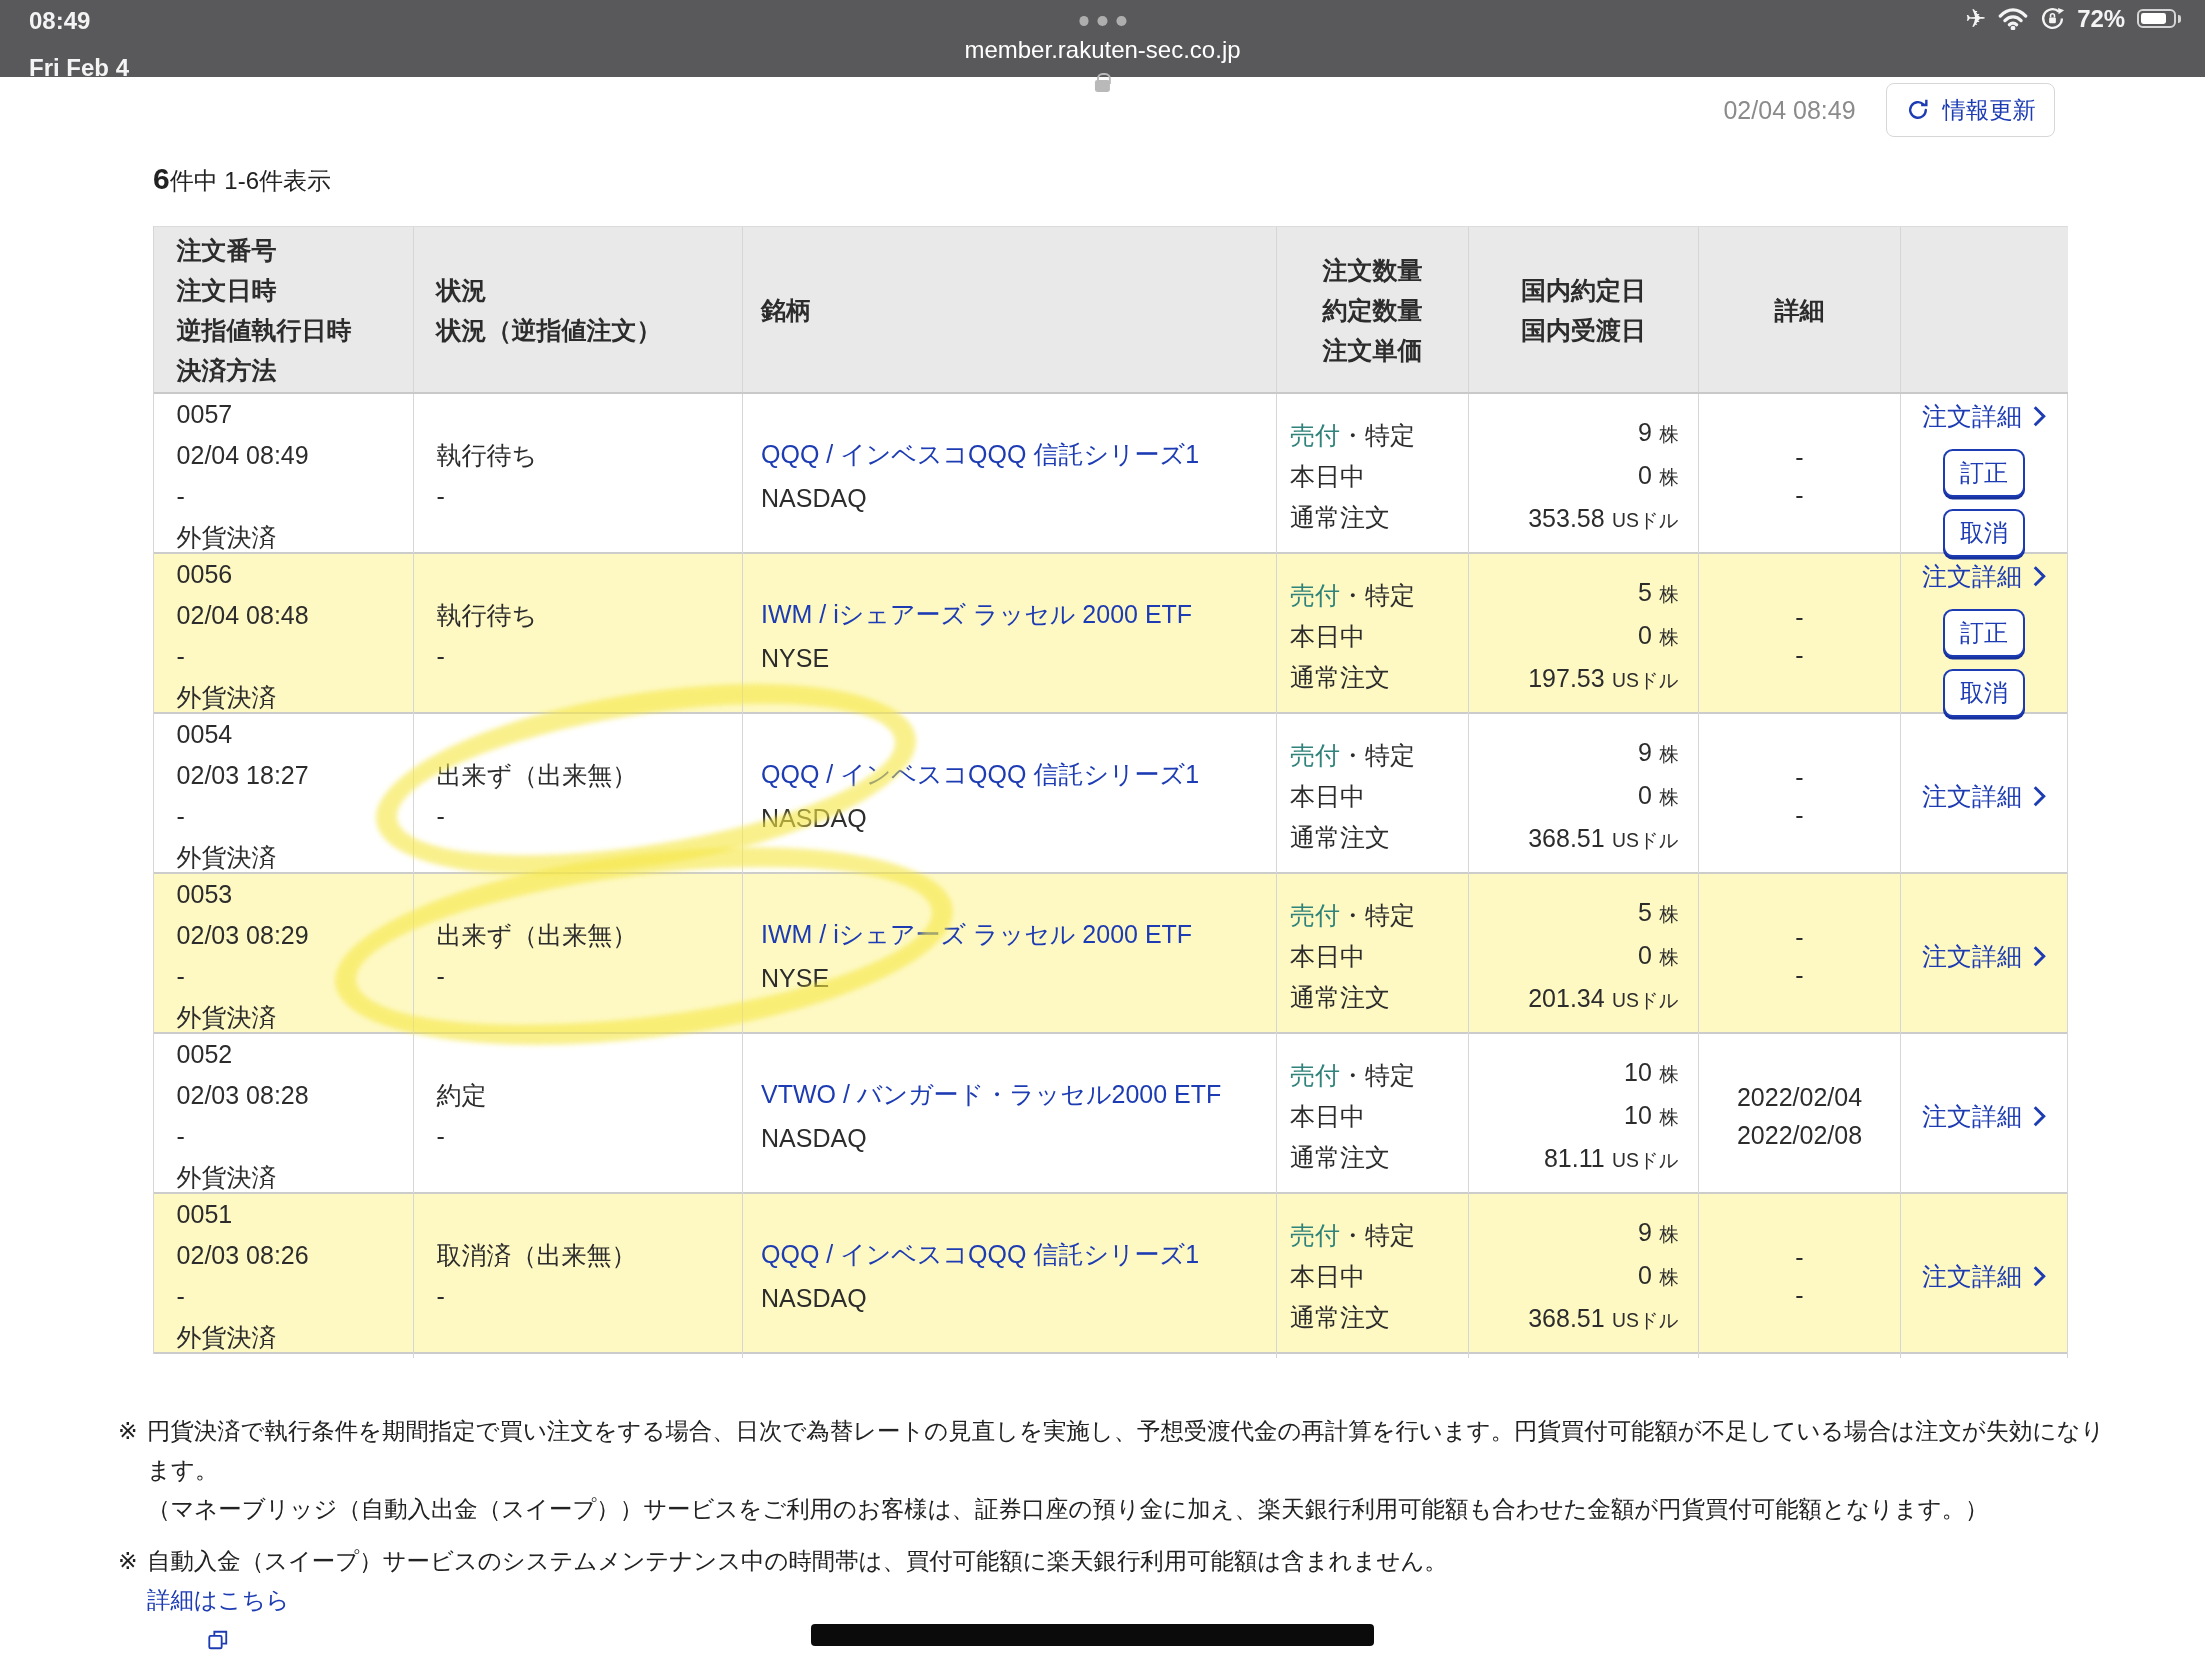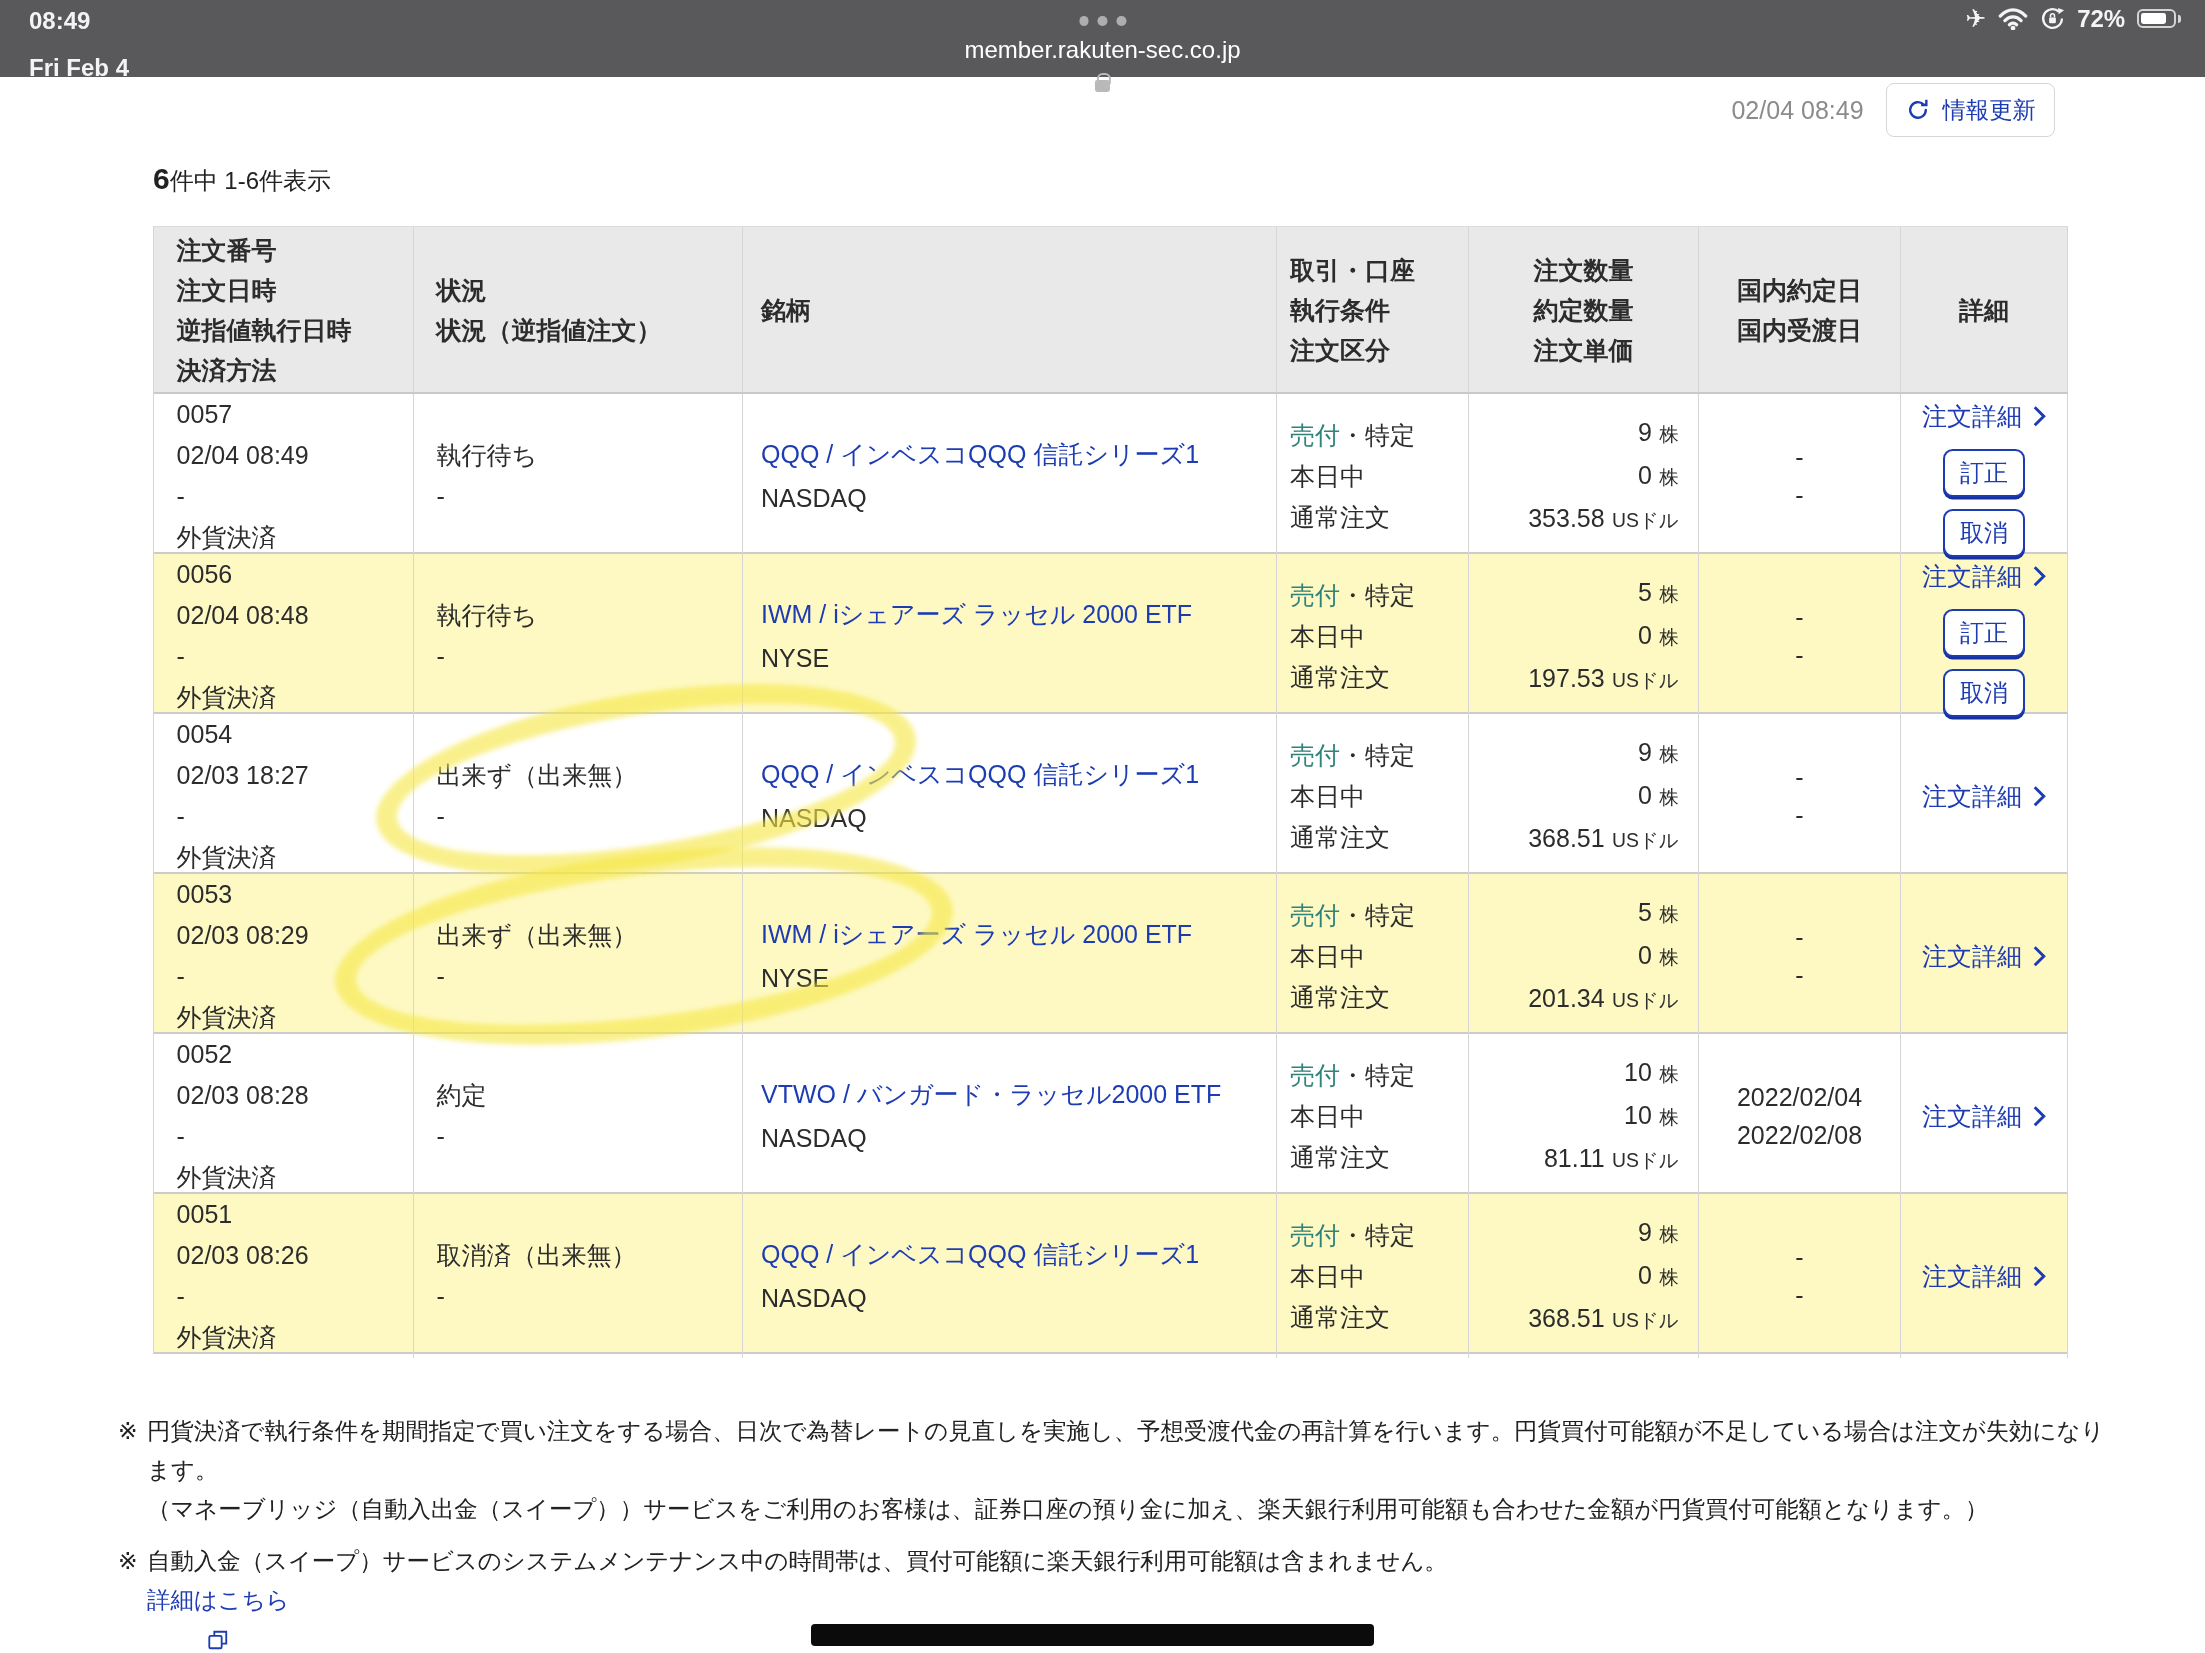--- a/index.html
+++ b/index.html
@@ -31,20 +31,21 @@
   .ssl-lock { width: 14.5px; height: 12px; background: #b9b9b9; border-radius: 2.4px; position: relative; margin-top: 5.7px; }
   .ssl-lock:before { content: ""; position: absolute; top: -7.3px; left: 1.6px; width: 10.5px; height: 9px; border: 2.4px solid #b9b9b9; border-bottom: none; border-radius: 5.7px 5.7px 0 0; }
 
   
   .toolbar { display: flex; justify-content: flex-end; align-items: center; gap: 22.6px; margin: 13px 150px 0 0; height: 40px; }
   .toolbar-ts { color: #8b8b8b; font-size: 25px; }
   .refresh-btn {
     display: flex; align-items: center; gap: 11.3px; border: 1.6px solid #d7d7d7; border-radius: 8px;
     background: #fff; color: #1d3cb3; font-size: 23.4px; padding: 10px 18px; cursor: pointer;
     font-family: inherit;
+    margin-left: 8px;
   }
 
   
   .count-line { margin: 32px 0 0 153px; font-size: 24px; color: #222; }
   .count-num { font-weight: 700; font-size: 30px; }
 
   
   .otable { margin: 29px 0 0 153px; width: 1915px; border-left: 1.6px solid #d6d6d6; }
   .thead, .trow { display: grid; grid-template-columns: 260px 329px 534px 192px 230px 202px 167px; }
   .thead { background: #e9e9e9; height: 168px; border-top: 0.8px solid #dcdcdc; border-bottom: 2.4px solid #c9c9c9; }
@@ -160,25 +161,20 @@
       <div>逆指値執行日時</div>
         <div>決済方法</div>
     </div>
     <div class="cell hcell">
       <div>状況</div>
         <div>状況（逆指値注文）</div>
     </div>
     <div class="cell hcell c3">
       <div>銘柄</div>
     </div>
-    <div class="cell hcell c4">
-      <div>取引・口座</div>
-        <div>執行条件</div>
-        <div>注文区分</div>
-    </div>
     <div class="cell hcell center">
       <div>注文数量</div>
         <div>約定数量</div>
         <div>注文単価</div>
     </div>
     <div class="cell hcell center">
       <div>国内約定日</div>
         <div>国内受渡日</div>
     </div>
     <div class="cell hcell center">

